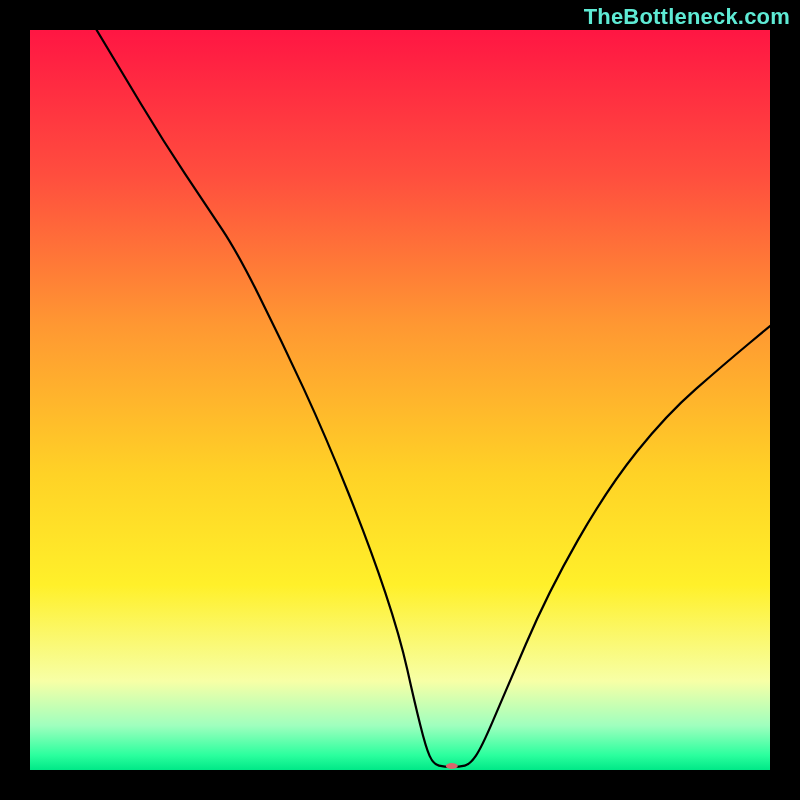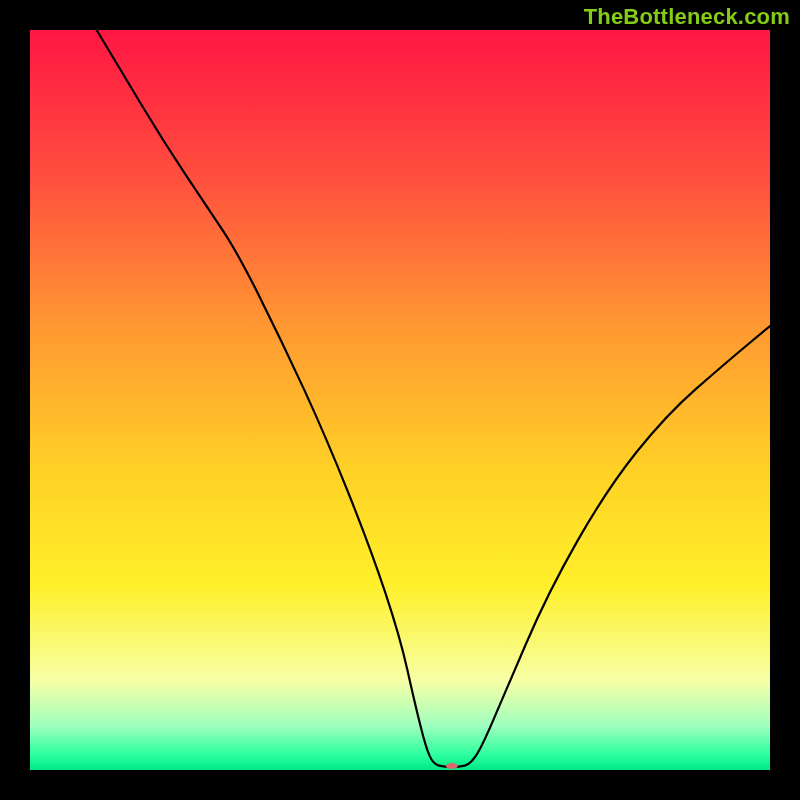--- a/index.html
+++ b/index.html
@@ -14,21 +14,21 @@
   .frame {
     position: relative;
     width: 800px;
     height: 800px;
     background: #000;
   }
   .watermark {
     position: absolute;
     top: 4px;
     right: 10px;
-    color: #84cc16;
+    color: #5eead4;
     font-size: 22px;
     font-weight: bold;
     letter-spacing: 0.2px;
     z-index: 10;
     user-select: none;
   }
   .plot {
     position: absolute;
     left: 30px;
     top: 30px;

